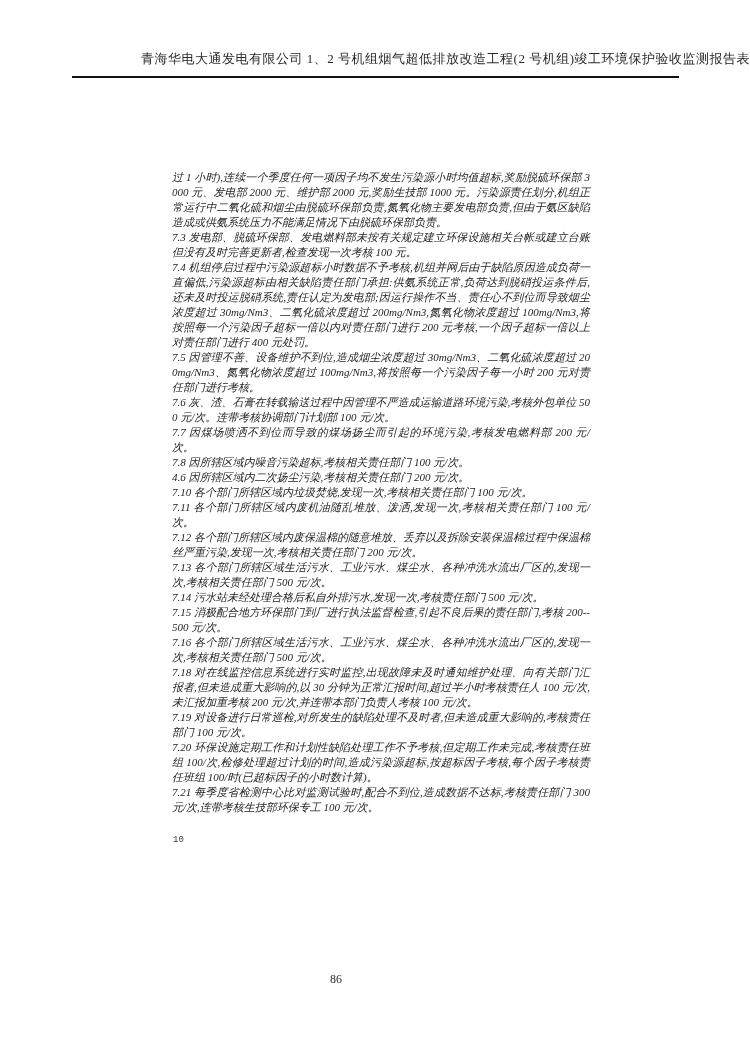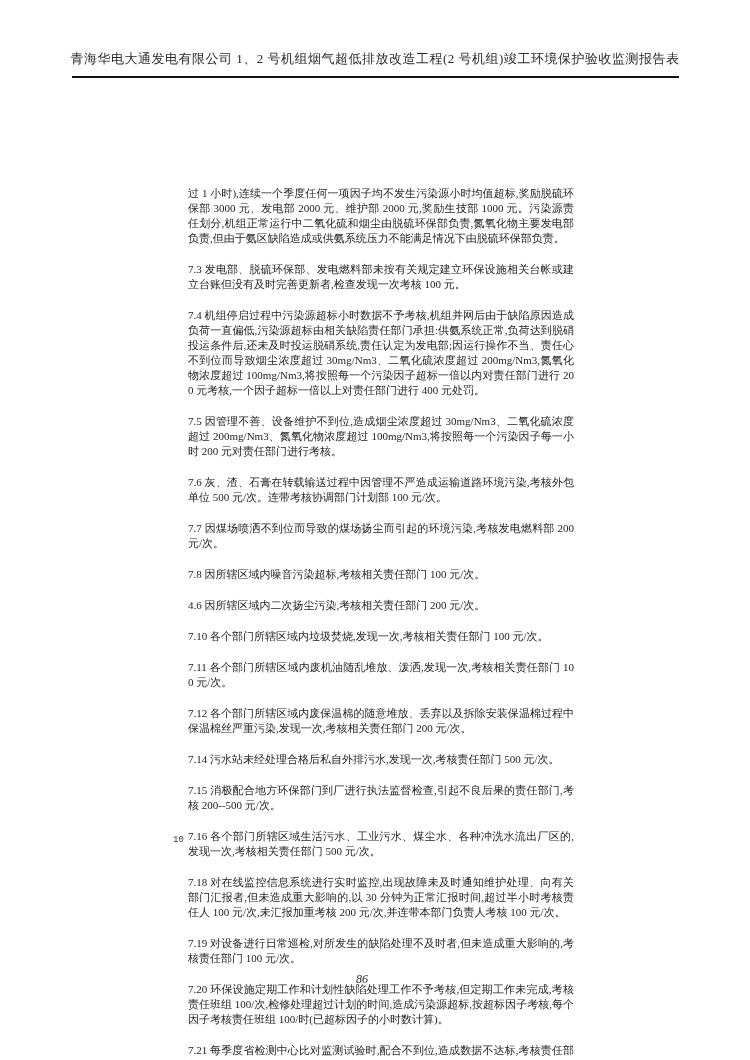--- a/index.html
+++ b/index.html
@@ -14,21 +14,21 @@
     background: #ffffff;
     overflow: hidden;
     font-family: "Liberation Serif", "DejaVu Serif", serif;
     color: #1c1c1c;
   }
   .doc-header {
     position: absolute;
     top: 50px;
     left: 0;
     width: 750px;
-    text-align: center;
+    text-align: right;
     font-size: 13px;
     letter-spacing: 0.5px;
     color: #2a2a2a;
     white-space: nowrap;
   }
   .header-rule {
     position: absolute;
     top: 76px;
     left: 72px;
     width: 607px;
@@ -39,41 +39,41 @@
     position: absolute;
     top: 170px;
     left: 172px;
     width: 418px;
     font-size: 11px;
     line-height: 15px;
     text-align: justify;
     color: #232323;
   }
   .body-text p {
-    margin: 16px;
+    margin: 0;
     padding: 0;
     word-break: break-all;
+    font-style: italic;
   }
   .attachment-page-number {
     position: absolute;
     top: 835px;
     left: 173px;
     font-size: 9px;
     color: #3a3a3a;
     font-family: Liberation Mono, monospace;
   }
   .footer-page-number {
     position: absolute;
     top: 972px;
     left: 330px;
     width: 64px;
-    text-align: center;
+    text-align: left;
     font-size: 12px;
     color: #2a2a2a;
-    font-style: italic;
   }
 </style>
 </head>
 <body>
 
 <div class="page">
 
   <div class="doc-header">青海华电大通发电有限公司 1、2 号机组烟气超低排放改造工程(2 号机组)竣工环境保护验收监测报告表</div>
 
   <div class="header-rule"></div>
@@ -83,20 +83,21 @@
     <p>7.3 发电部、脱硫环保部、发电燃料部未按有关规定建立环保设施相关台帐或建立台账但没有及时完善更新者,检查发现一次考核 100 元。</p>
     <p>7.4 机组停启过程中污染源超标小时数据不予考核,机组并网后由于缺陷原因造成负荷一直偏低,污染源超标由相关缺陷责任部门承担:供氨系统正常,负荷达到脱硝投运条件后,还未及时投运脱硝系统,责任认定为发电部;因运行操作不当、责任心不到位而导致烟尘浓度超过 30mg/Nm3、二氧化硫浓度超过 200mg/Nm3,氮氧化物浓度超过 100mg/Nm3,将按照每一个污染因子超标一倍以内对责任部门进行 200 元考核,一个因子超标一倍以上对责任部门进行 400 元处罚。</p>
     <p>7.5 因管理不善、设备维护不到位,造成烟尘浓度超过 30mg/Nm3、二氧化硫浓度超过 200mg/Nm3、氮氧化物浓度超过 100mg/Nm3,将按照每一个污染因子每一小时 200 元对责任部门进行考核。</p>
     <p>7.6 灰、渣、石膏在转载输送过程中因管理不严造成运输道路环境污染,考核外包单位 500 元/次。连带考核协调部门计划部 100 元/次。</p>
     <p>7.7 因煤场喷洒不到位而导致的煤场扬尘而引起的环境污染,考核发电燃料部 200 元/次。</p>
     <p>7.8 因所辖区域内噪音污染超标,考核相关责任部门 100 元/次。</p>
     <p>4.6 因所辖区域内二次扬尘污染,考核相关责任部门 200 元/次。</p>
     <p>7.10 各个部门所辖区域内垃圾焚烧,发现一次,考核相关责任部门 100 元/次。</p>
     <p>7.11 各个部门所辖区域内废机油随乱堆放、泼洒,发现一次,考核相关责任部门 100 元/次。</p>
     <p>7.12 各个部门所辖区域内废保温棉的随意堆放、丢弃以及拆除安装保温棉过程中保温棉丝严重污染,发现一次,考核相关责任部门 200 元/次。</p>
+    <p>7.13 各个部门所辖区域生活污水、工业污水、煤尘水、各种冲洗水流出厂区的,发现一次,考核相关责任部门 500 元/次。</p>
     <p>7.14 污水站未经处理合格后私自外排污水,发现一次,考核责任部门 500 元/次。</p>
     <p>7.15 消极配合地方环保部门到厂进行执法监督检查,引起不良后果的责任部门,考核 200--500 元/次。</p>
     <p>7.16 各个部门所辖区域生活污水、工业污水、煤尘水、各种冲洗水流出厂区的,发现一次,考核相关责任部门 500 元/次。</p>
     <p>7.18 对在线监控信息系统进行实时监控,出现故障未及时通知维护处理、向有关部门汇报者,但未造成重大影响的,以 30 分钟为正常汇报时间,超过半小时考核责任人 100 元/次,未汇报加重考核 200 元/次,并连带本部门负责人考核 100 元/次。</p>
     <p>7.19 对设备进行日常巡检,对所发生的缺陷处理不及时者,但未造成重大影响的,考核责任部门 100 元/次。</p>
     <p>7.20 环保设施定期工作和计划性缺陷处理工作不予考核,但定期工作未完成,考核责任班组 100/次,检修处理超过计划的时间,造成污染源超标,按超标因子考核,每个因子考核责任班组 100/时(已超标因子的小时数计算)。</p>
     <p>7.21 每季度省检测中心比对监测试验时,配合不到位,造成数据不达标,考核责任部门 300 元/次,连带考核生技部环保专工 100 元/次。</p>
   </div>
 
   <div class="attachment-page-number">10</div>

